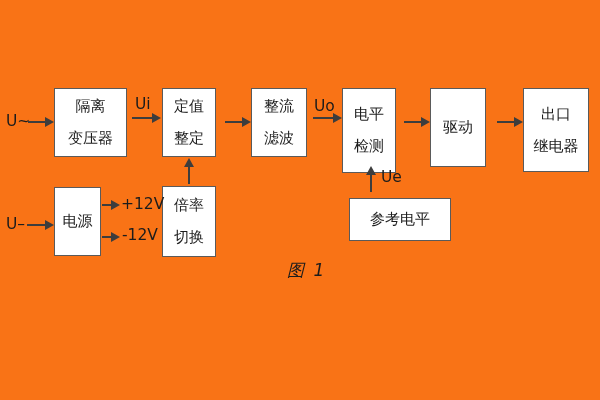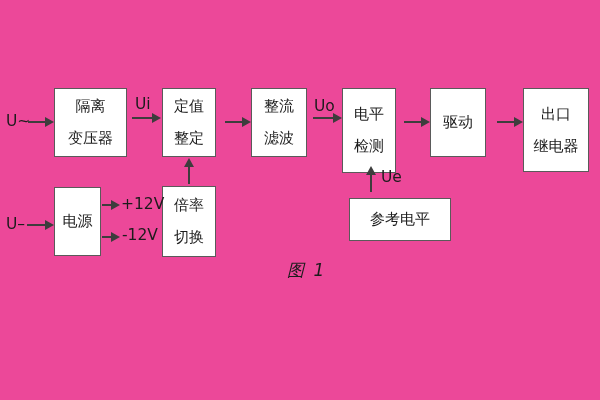--- a/index.html
+++ b/index.html
@@ -1,20 +1,20 @@
 <!DOCTYPE html>
 <html><head>
 <meta charset="utf-8">
 <style>
   html, body { margin:0; padding:0; background:#ffffff; }
   #canvas {
     position: relative;
     width: 600px;
     height: 400px;
-    background: #ec4899;
+    background: #f97316;
     font-family: "DejaVu Sans", sans-serif;
     color: #1c1c1c;
     overflow: hidden;
   }
   .box {
     position: absolute;
     border: 1.5px solid #5a5a5a;
     background: #ffffff;
     display: flex;
     flex-direction: column;
@@ -74,21 +74,21 @@
   <div class="box" style="left:251px; top:88px; width:56px; height:69px;">
     <span>整流</span>
     <span>滤波</span>
   </div>
 
   <div class="box" style="left:342px; top:88px; width:54px; height:85px;">
     <span>电平</span>
     <span>检测</span>
   </div>
 
-  <div class="box" style="left:430px; top:88px; width:56px; height:69px;">
+  <div class="box" style="left:430px; top:88px; width:56px; height:79px;">
     <span>驱动</span>
   </div>
 
   <div class="box" style="left:523px; top:88px; width:66px; height:84px;">
     <span>出口</span>
     <span>继电器</span>
   </div>
 
   <div class="box" style="left:54px; top:187px; width:47px; height:69px;">
     <span>电源</span>

